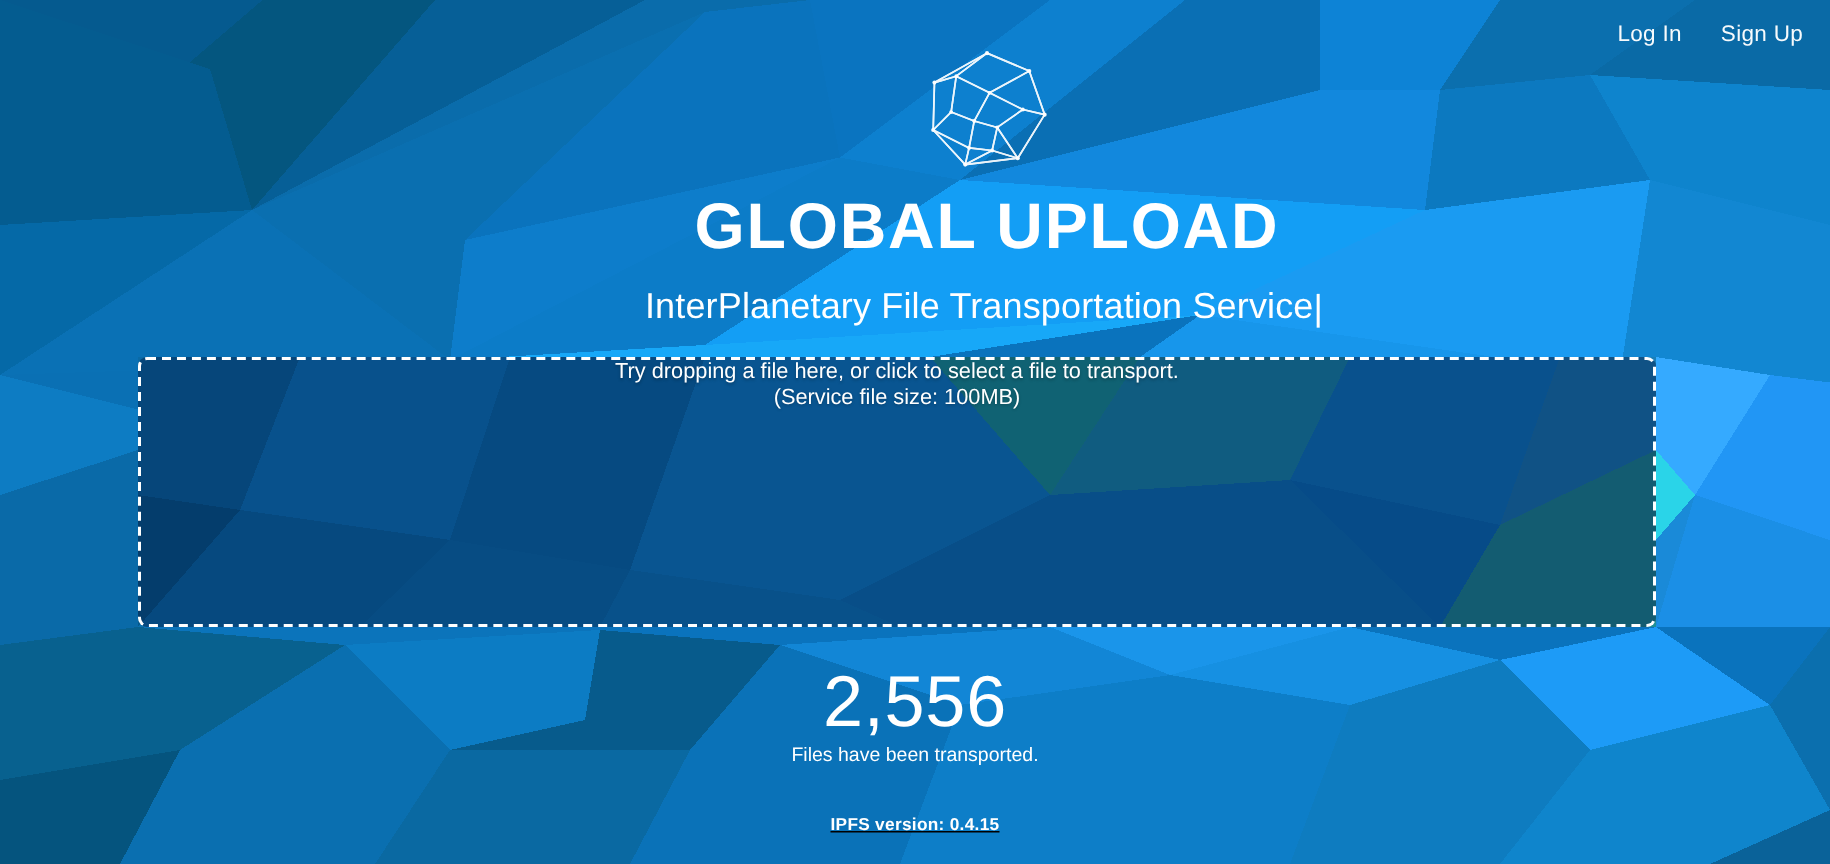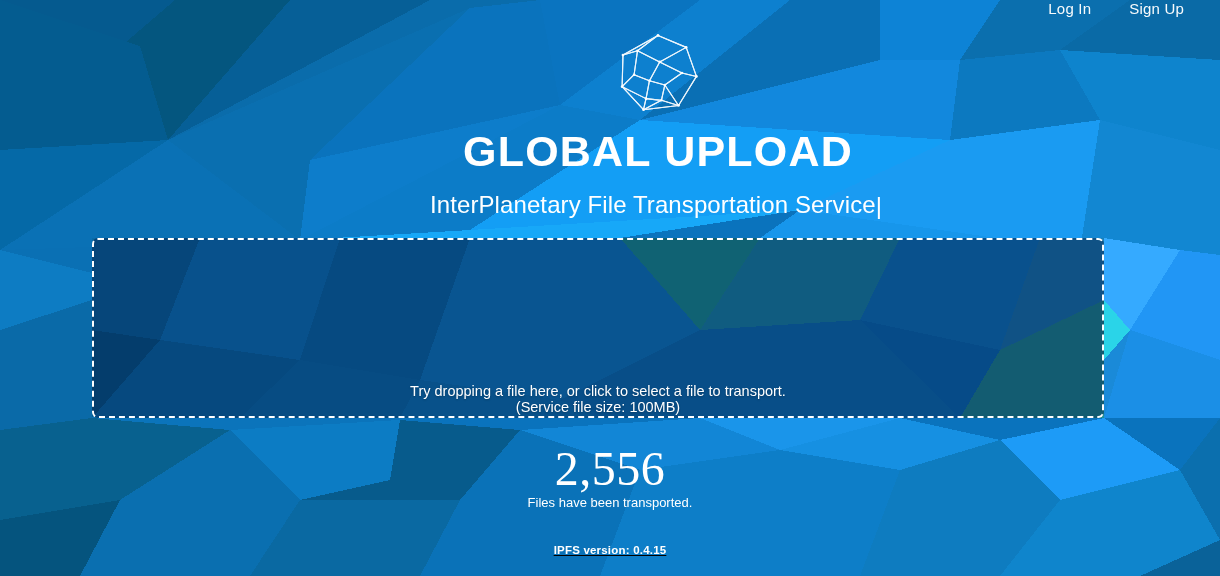--- a/index.html
+++ b/index.html
@@ -28,23 +28,23 @@
     display: block;
     z-index: 0;
   }
 
   
   #topnav {
     position: absolute;
     top: 0; right: 0;
     height: 44px;
     display: flex;
-    align-items: flex-start;
-    gap: 38px;
-    padding-right: 36px;
+    align-items: center;
+    gap: 26px;
+    padding-right: 18px;
     z-index: 5;
   }
   .nav-link {
     color: #ffffff;
     font-size: 15px;
     letter-spacing: 0.2px;
     text-decoration: none;
     cursor: pointer;
     white-space: nowrap;
     opacity: 0.97;
@@ -98,21 +98,21 @@
     position: absolute;
     left: 92px;
     top: 238px;
     width: 1012px;
     height: 180px;
     box-sizing: border-box;
     border: 2px dashed #ffffff;
     border-radius: 6px;
     background: rgba(3, 22, 62, 0.42);
     display: flex;
-    align-items: flex-end;
+    align-items: flex-start;
     justify-content: center;
     cursor: pointer;
     z-index: 4;
   }
   #dropzone-text {
     color: #ffffff;
     font-size: 14.5px;
     line-height: 1.15;
     text-align: center;
     white-space: pre-line;
@@ -133,21 +133,20 @@
   .stat {
     width: 252px;
     text-align: center;
   }
   .stat-value {
     font-size: 48px;
     font-weight: normal;
     color: #ffffff;
     line-height: 1.05;
     letter-spacing: 0.5px;
-    font-family: Liberation Serif, serif;
   }
   .stat-label {
     margin-top: 1px;
     font-size: 13px;
     color: #ffffff;
     line-height: 1.2;
   }
 
   
   #footer {

